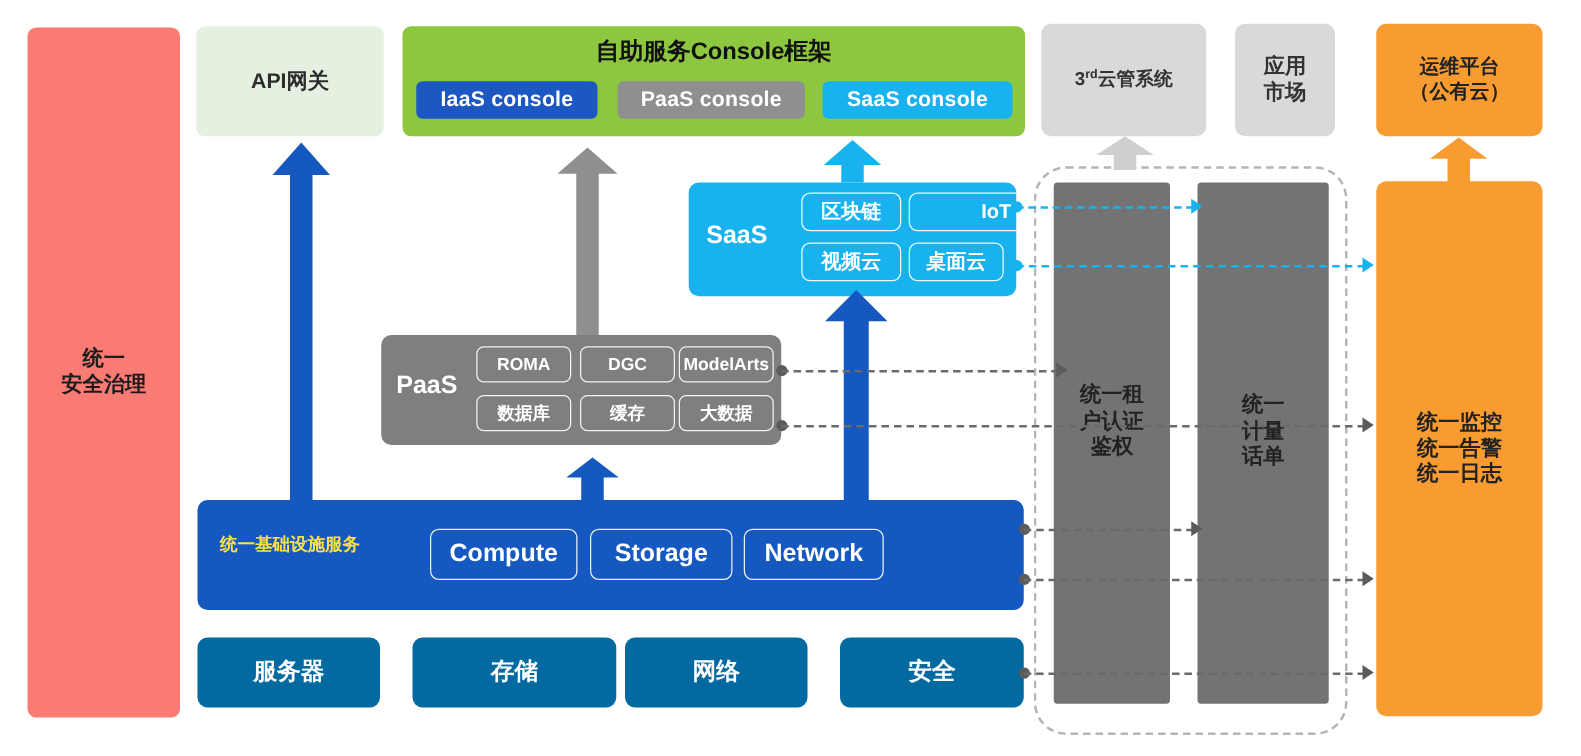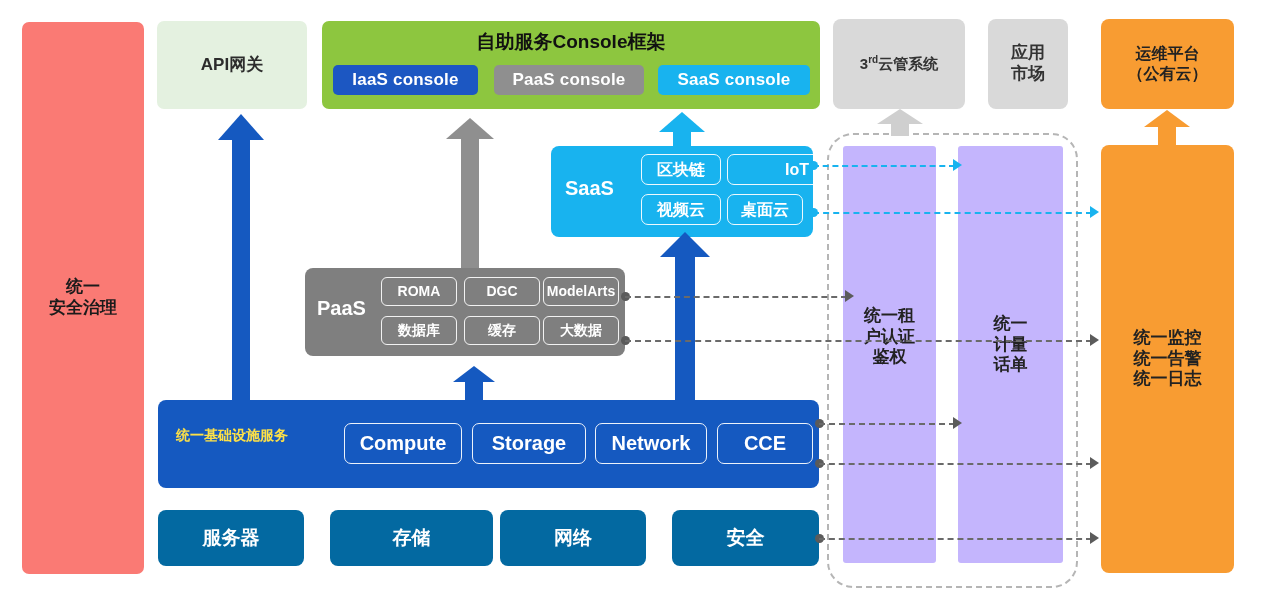--- a/index.html
+++ b/index.html
@@ -138,21 +138,21 @@
   #res-network{left:500px;width:146px;}
   #res-security{left:672px;width:147px;}
 
   
   #dashed-zone{
     left:827px;top:133px;width:251px;height:455px;
     border:2.5px dashed #b5b5b5;border-radius:26px;
     background:transparent;
   }
   .gcol{
-    background:#c4b5fd;border-radius:3px;
+    background:#737373;border-radius:3px;
     color:#222;font-size:17px;font-weight:600;
   }
   #gcol-auth{left:843px;top:146px;width:93px;height:417px;}
   #gcol-meter{left:958px;top:146px;width:105px;height:417px;}
   .gcol-text{position:absolute;width:100%;text-align:center;}
   #gcol-auth .gcol-text{top:160px;}
   #gcol-meter .gcol-text{top:168px;}
 
   
   .dline{position:absolute;height:0;border-top:2.2px dashed #6a6a6a;}
@@ -263,23 +263,20 @@
     <div id="infra-title">统一基础设施服务</div>
     <div class="infra-chip" id="ic-compute">
       <span>Compute</span>
     </div>
     <div class="infra-chip" id="ic-storage">
       <span>Storage</span>
     </div>
     <div class="infra-chip" id="ic-network">
       <span>Network</span>
     </div>
-    <div class="infra-chip" id="ic-cce">
-      <span>CCE</span>
-    </div>
   </div>
 
   <div class="box res-box" id="res-server">
     <span>服务器</span>
   </div>
   <div class="box res-box" id="res-storage">
     <span>存储</span>
   </div>
   <div class="box res-box" id="res-network">
     <span>网络</span>

